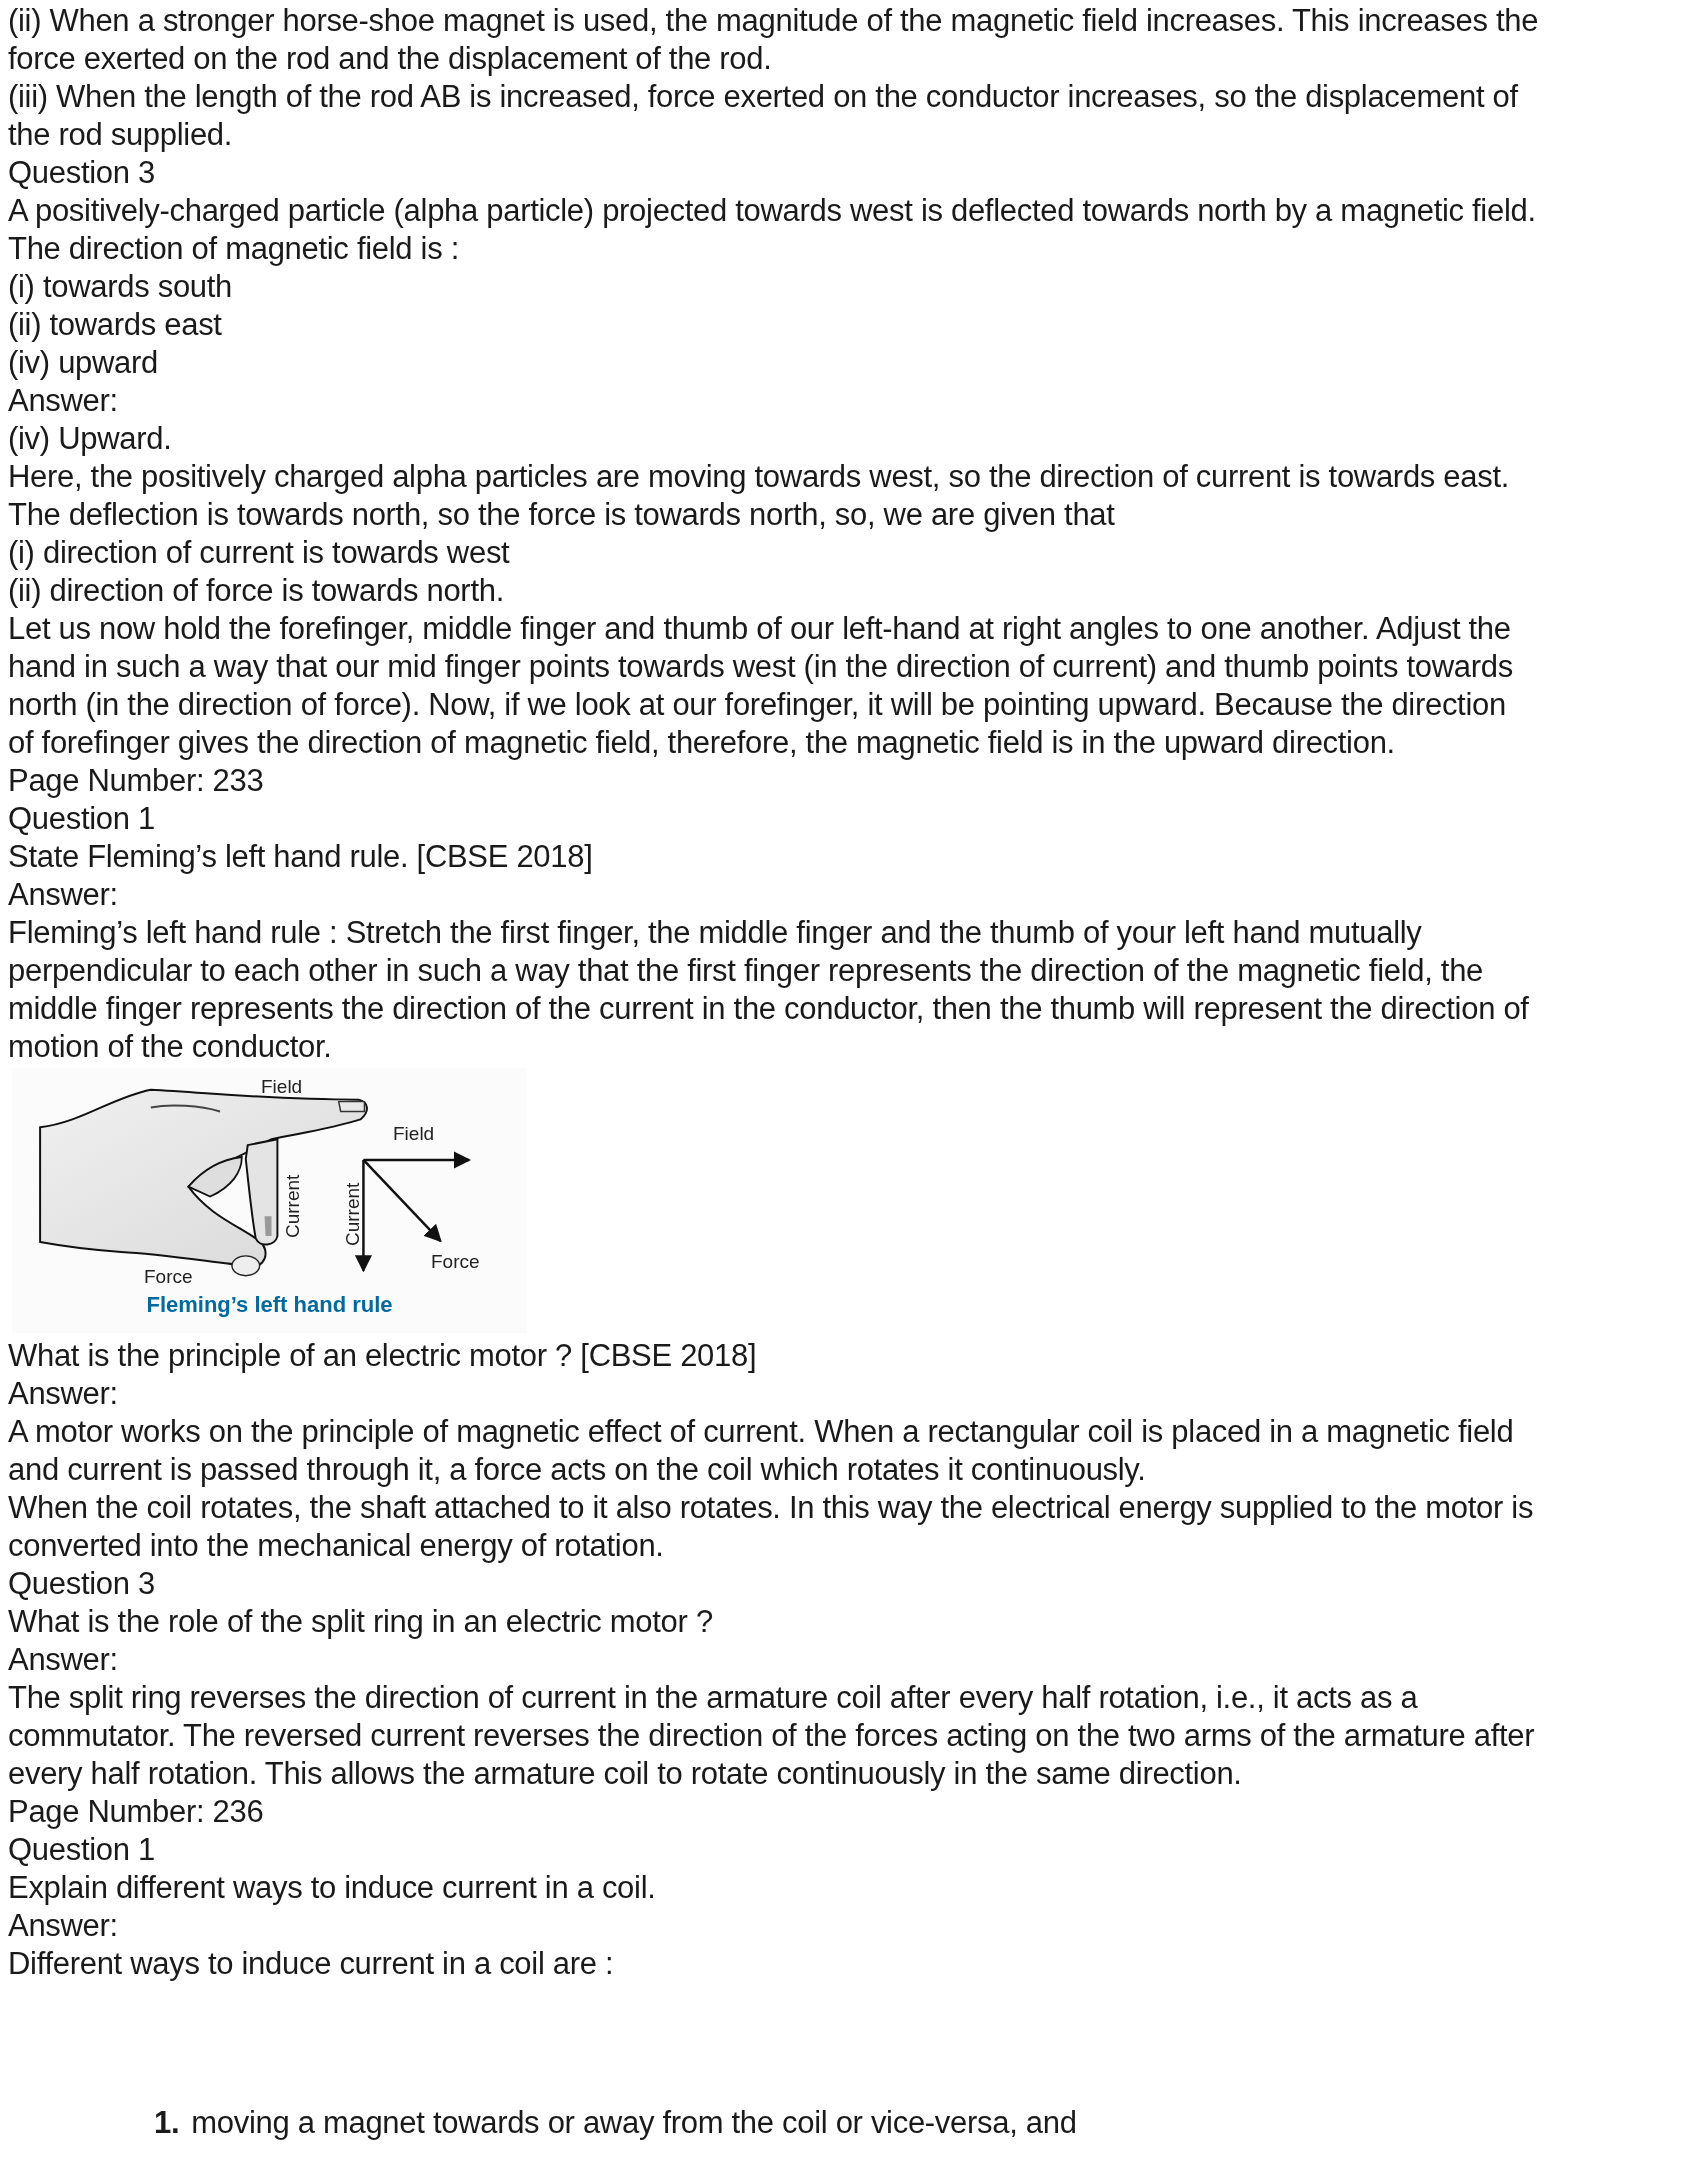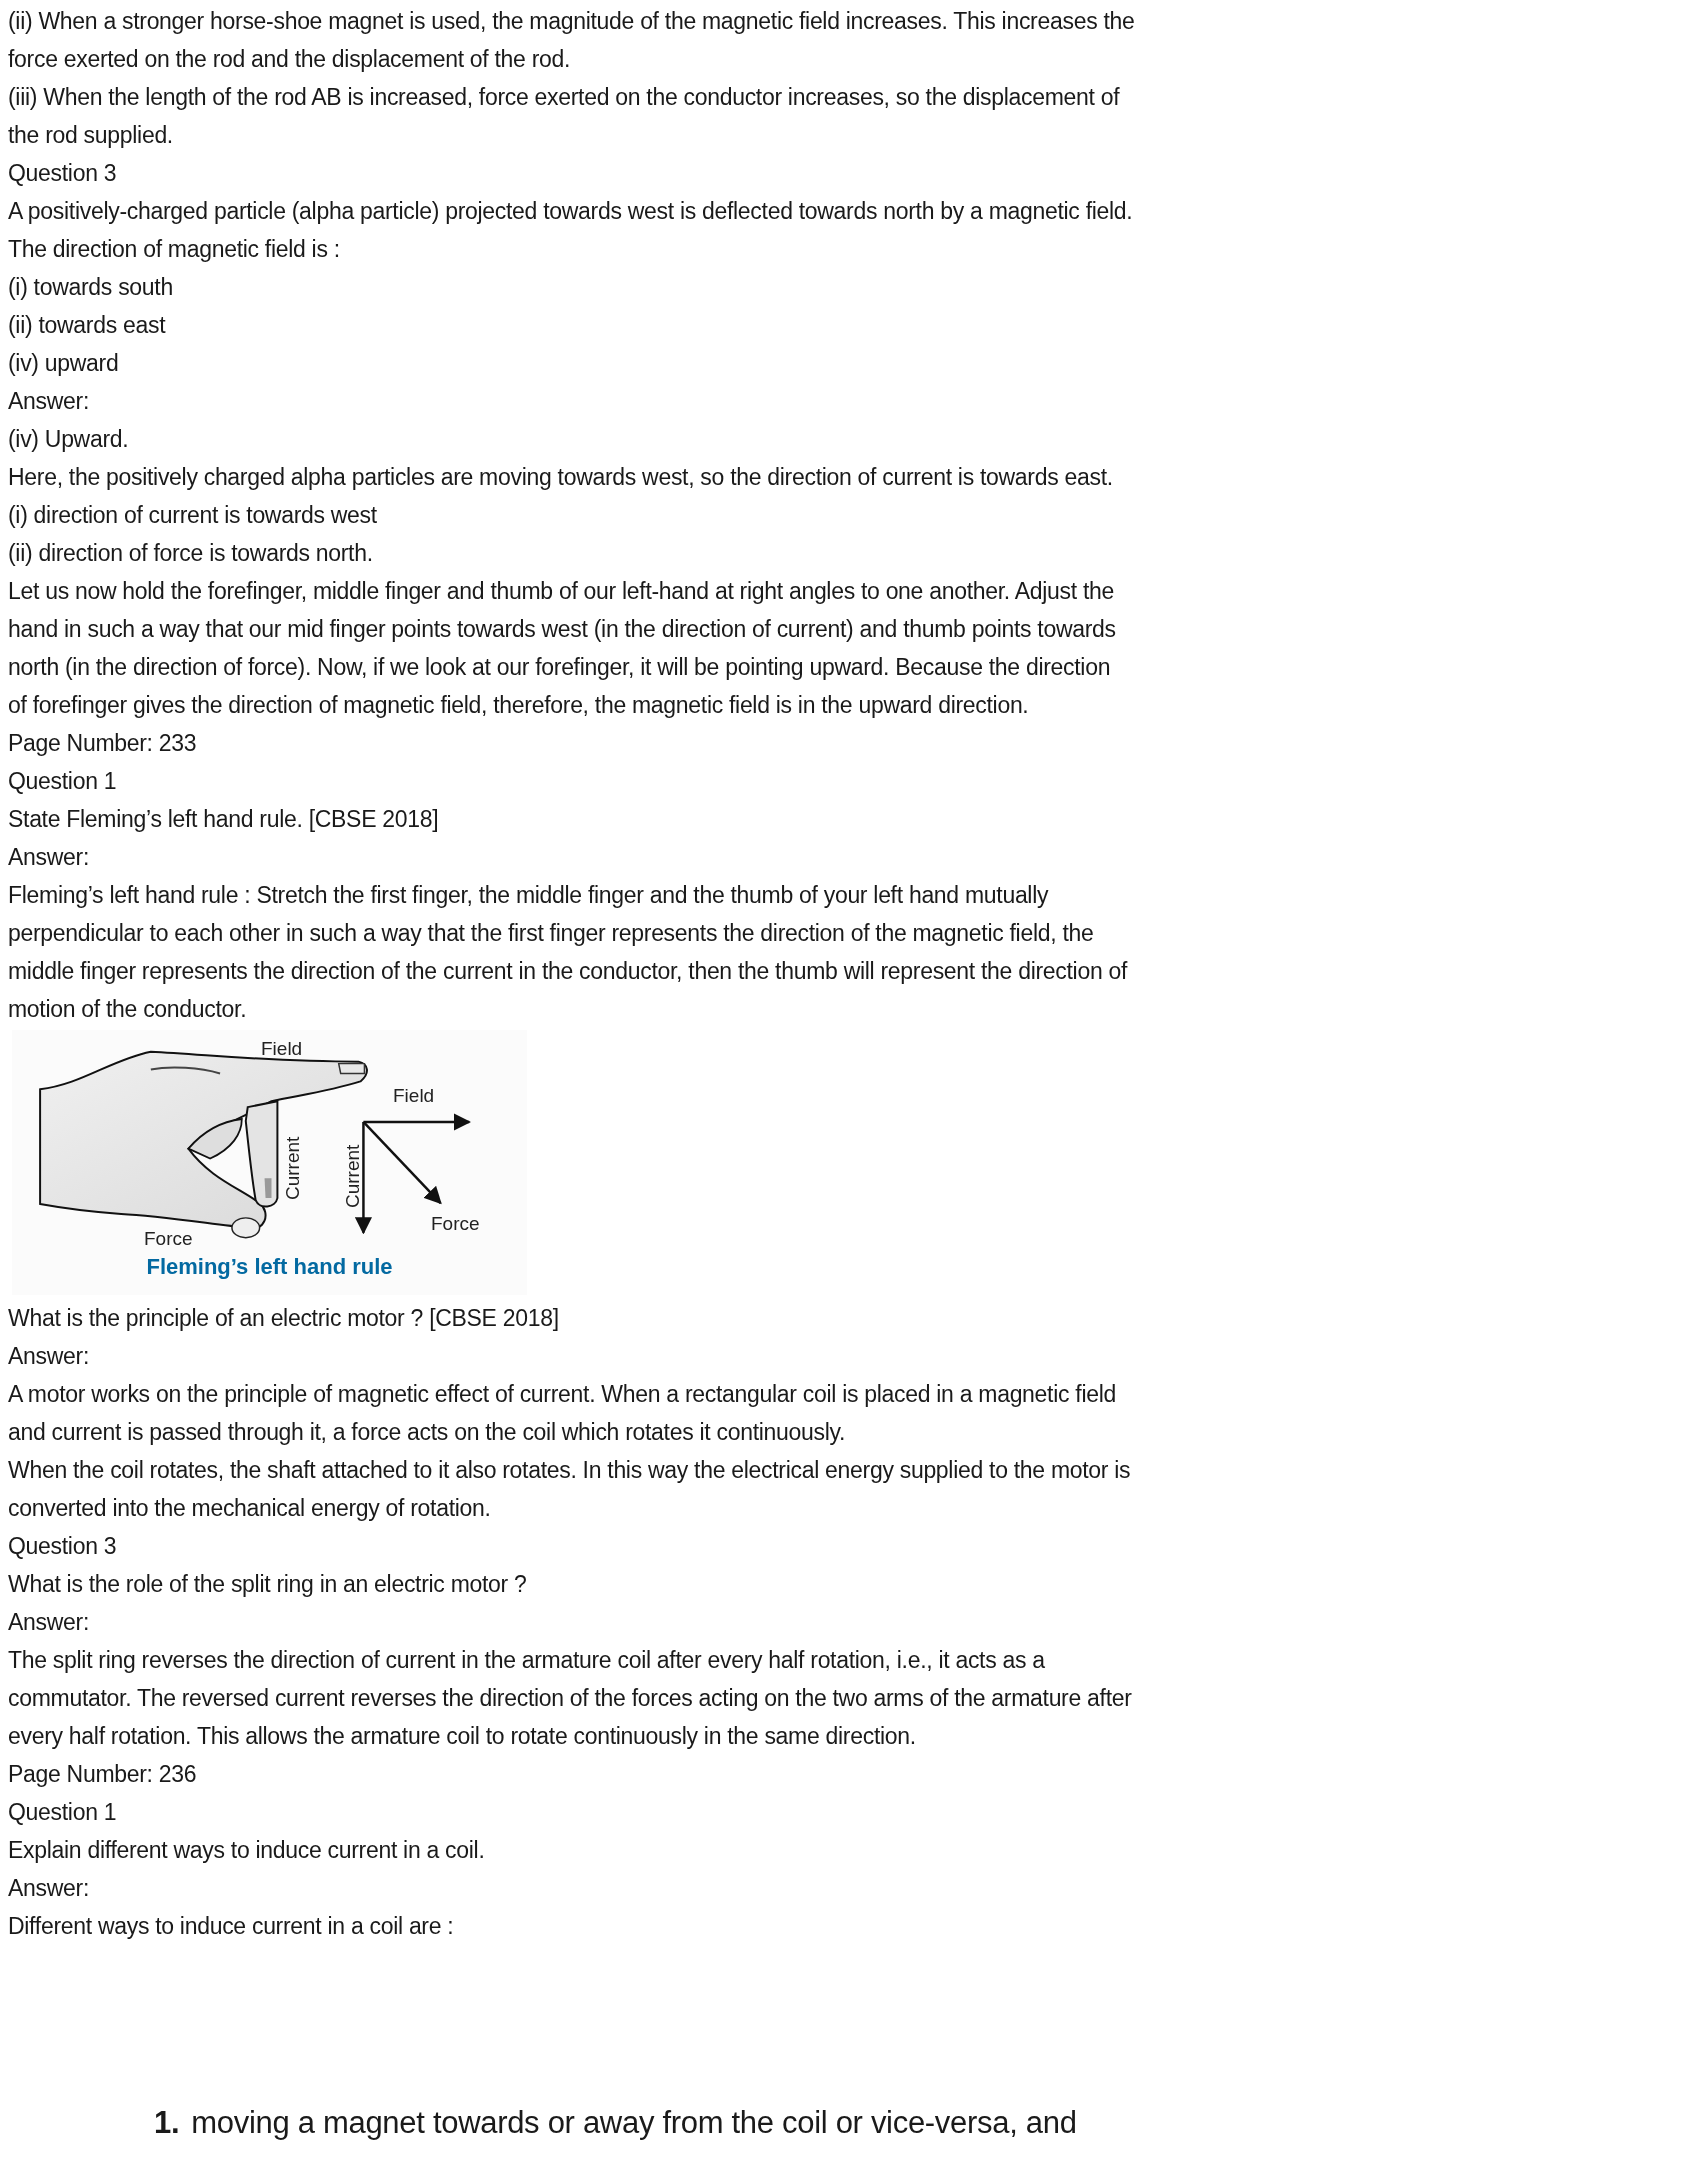--- a/index.html
+++ b/index.html
@@ -3,21 +3,21 @@
   <meta charset="utf-8">
   <style>
     html, body { margin: 0; padding: 0; background: #ffffff; }
     body {
       width: 1683px; height: 2178px; overflow: hidden; position: relative;
       font-family: "Liberation Sans", sans-serif;
       color: #1a1a1a;
     }
     .doc { position: absolute; left: 8px; top: 2px; width: 1673px; }
     .ln {
-      font-size: 23px; line-height: 38px; white-space: nowrap;
+      font-size: 31px; line-height: 38px; white-space: nowrap;
       letter-spacing: -0.3px;
     }
     .b { font-weight: normal; }
     .figure {
       position: relative; width: 515px; height: 265px; margin: 2px 0 4px 4px;
       background: #fbfbfb;
     }
     .figure svg { position: absolute; left: 0; top: 0; }
     .fig-caption {
       position: absolute; left: 0; width: 515px; top: 224px; text-align: center;
@@ -42,20 +42,21 @@
     <div class="ln">the rod supplied.</div>
     <div class="ln">Question 3</div>
     <div class="ln">A positively-charged particle (alpha particle) projected towards west is deflected towards north by a magnetic field.</div>
     <div class="ln">The direction of magnetic field is :</div>
     <div class="ln">(i) towards south</div>
     <div class="ln">(ii) towards east</div>
     <div class="ln">(iv) upward</div>
     <div class="ln">Answer:</div>
     <div class="ln">(iv) Upward.</div>
     <div class="ln">Here, the positively charged alpha particles are moving towards west, so the direction of current is towards east.</div>
+    <div class="ln">The deflection is towards north, so the force is towards north, so, we are given that</div>
     <div class="ln">(i) direction of current is towards west</div>
     <div class="ln">(ii) direction of force is towards north.</div>
     <div class="ln">Let us now hold the forefinger, middle finger and thumb of our left-hand at right angles to one another. Adjust the</div>
     <div class="ln">hand in such a way that our mid finger points towards west (in the direction of current) and thumb points towards</div>
     <div class="ln">north (in the direction of force). Now, if we look at our forefinger, it will be pointing upward. Because the direction</div>
     <div class="ln">of forefinger gives the direction of magnetic field, therefore, the magnetic field is in the upward direction.</div>
   </div>
 
   <div>
     <div class="ln b">Page Number: 233</div>

